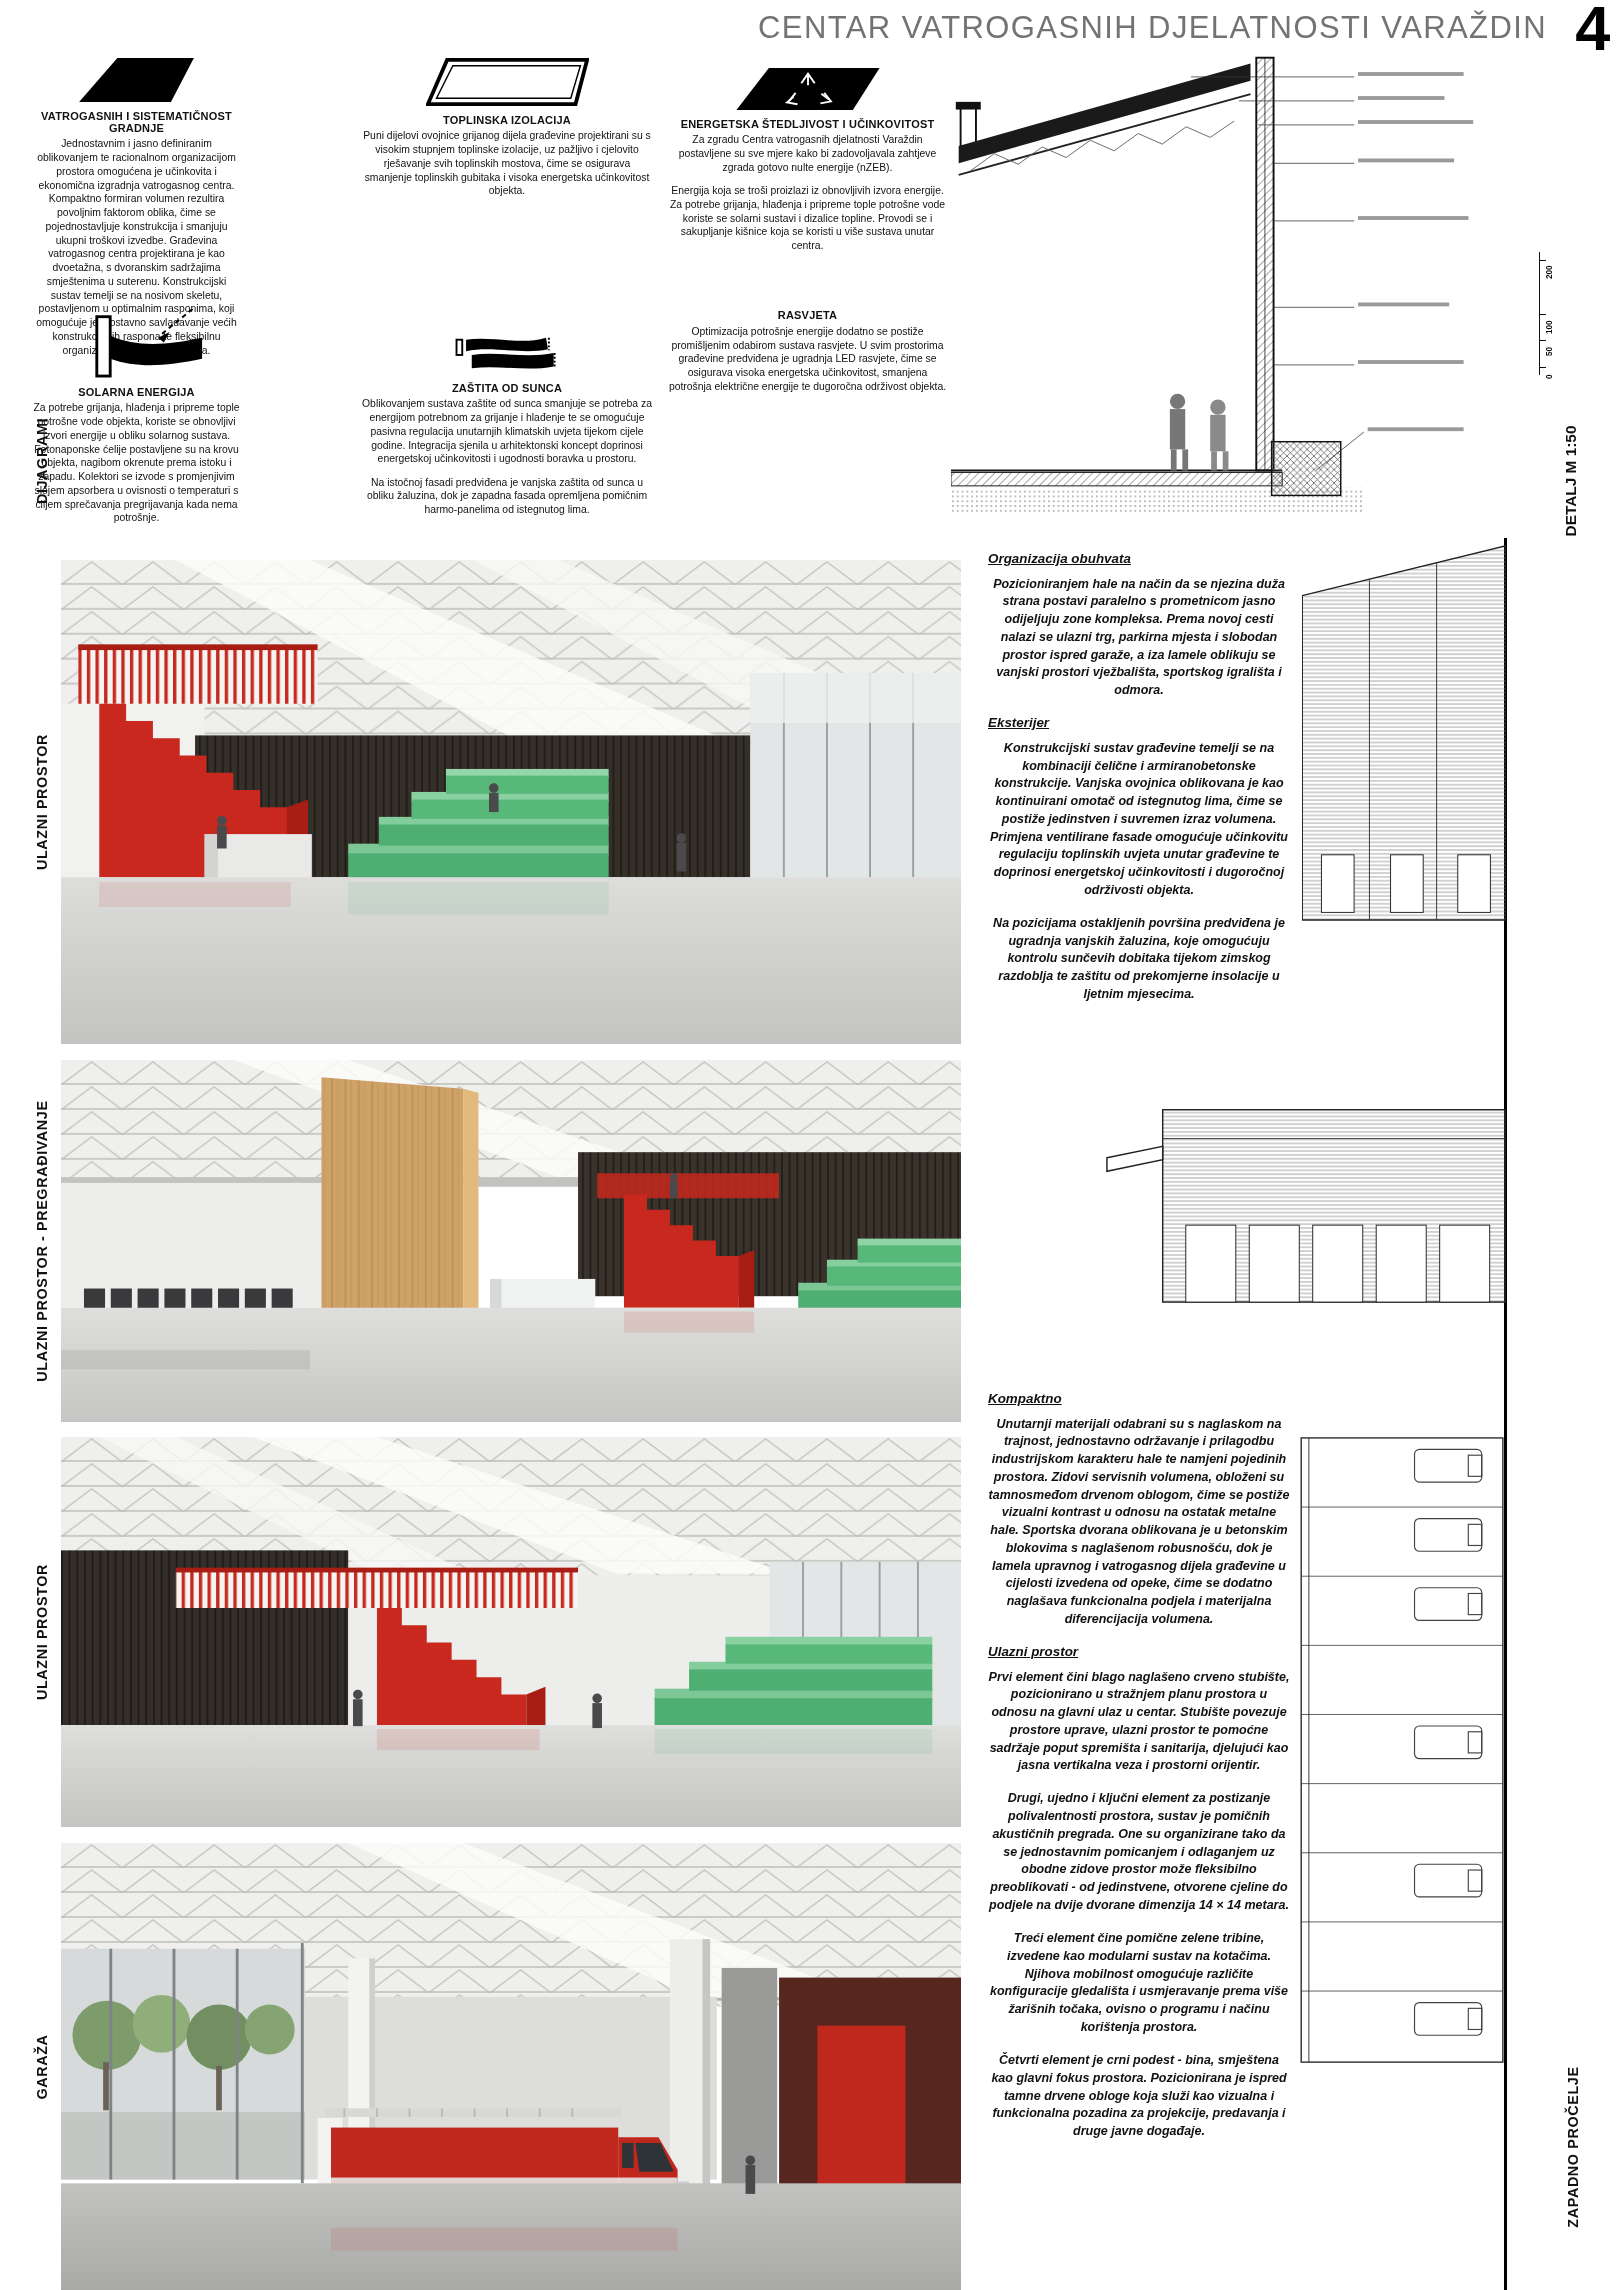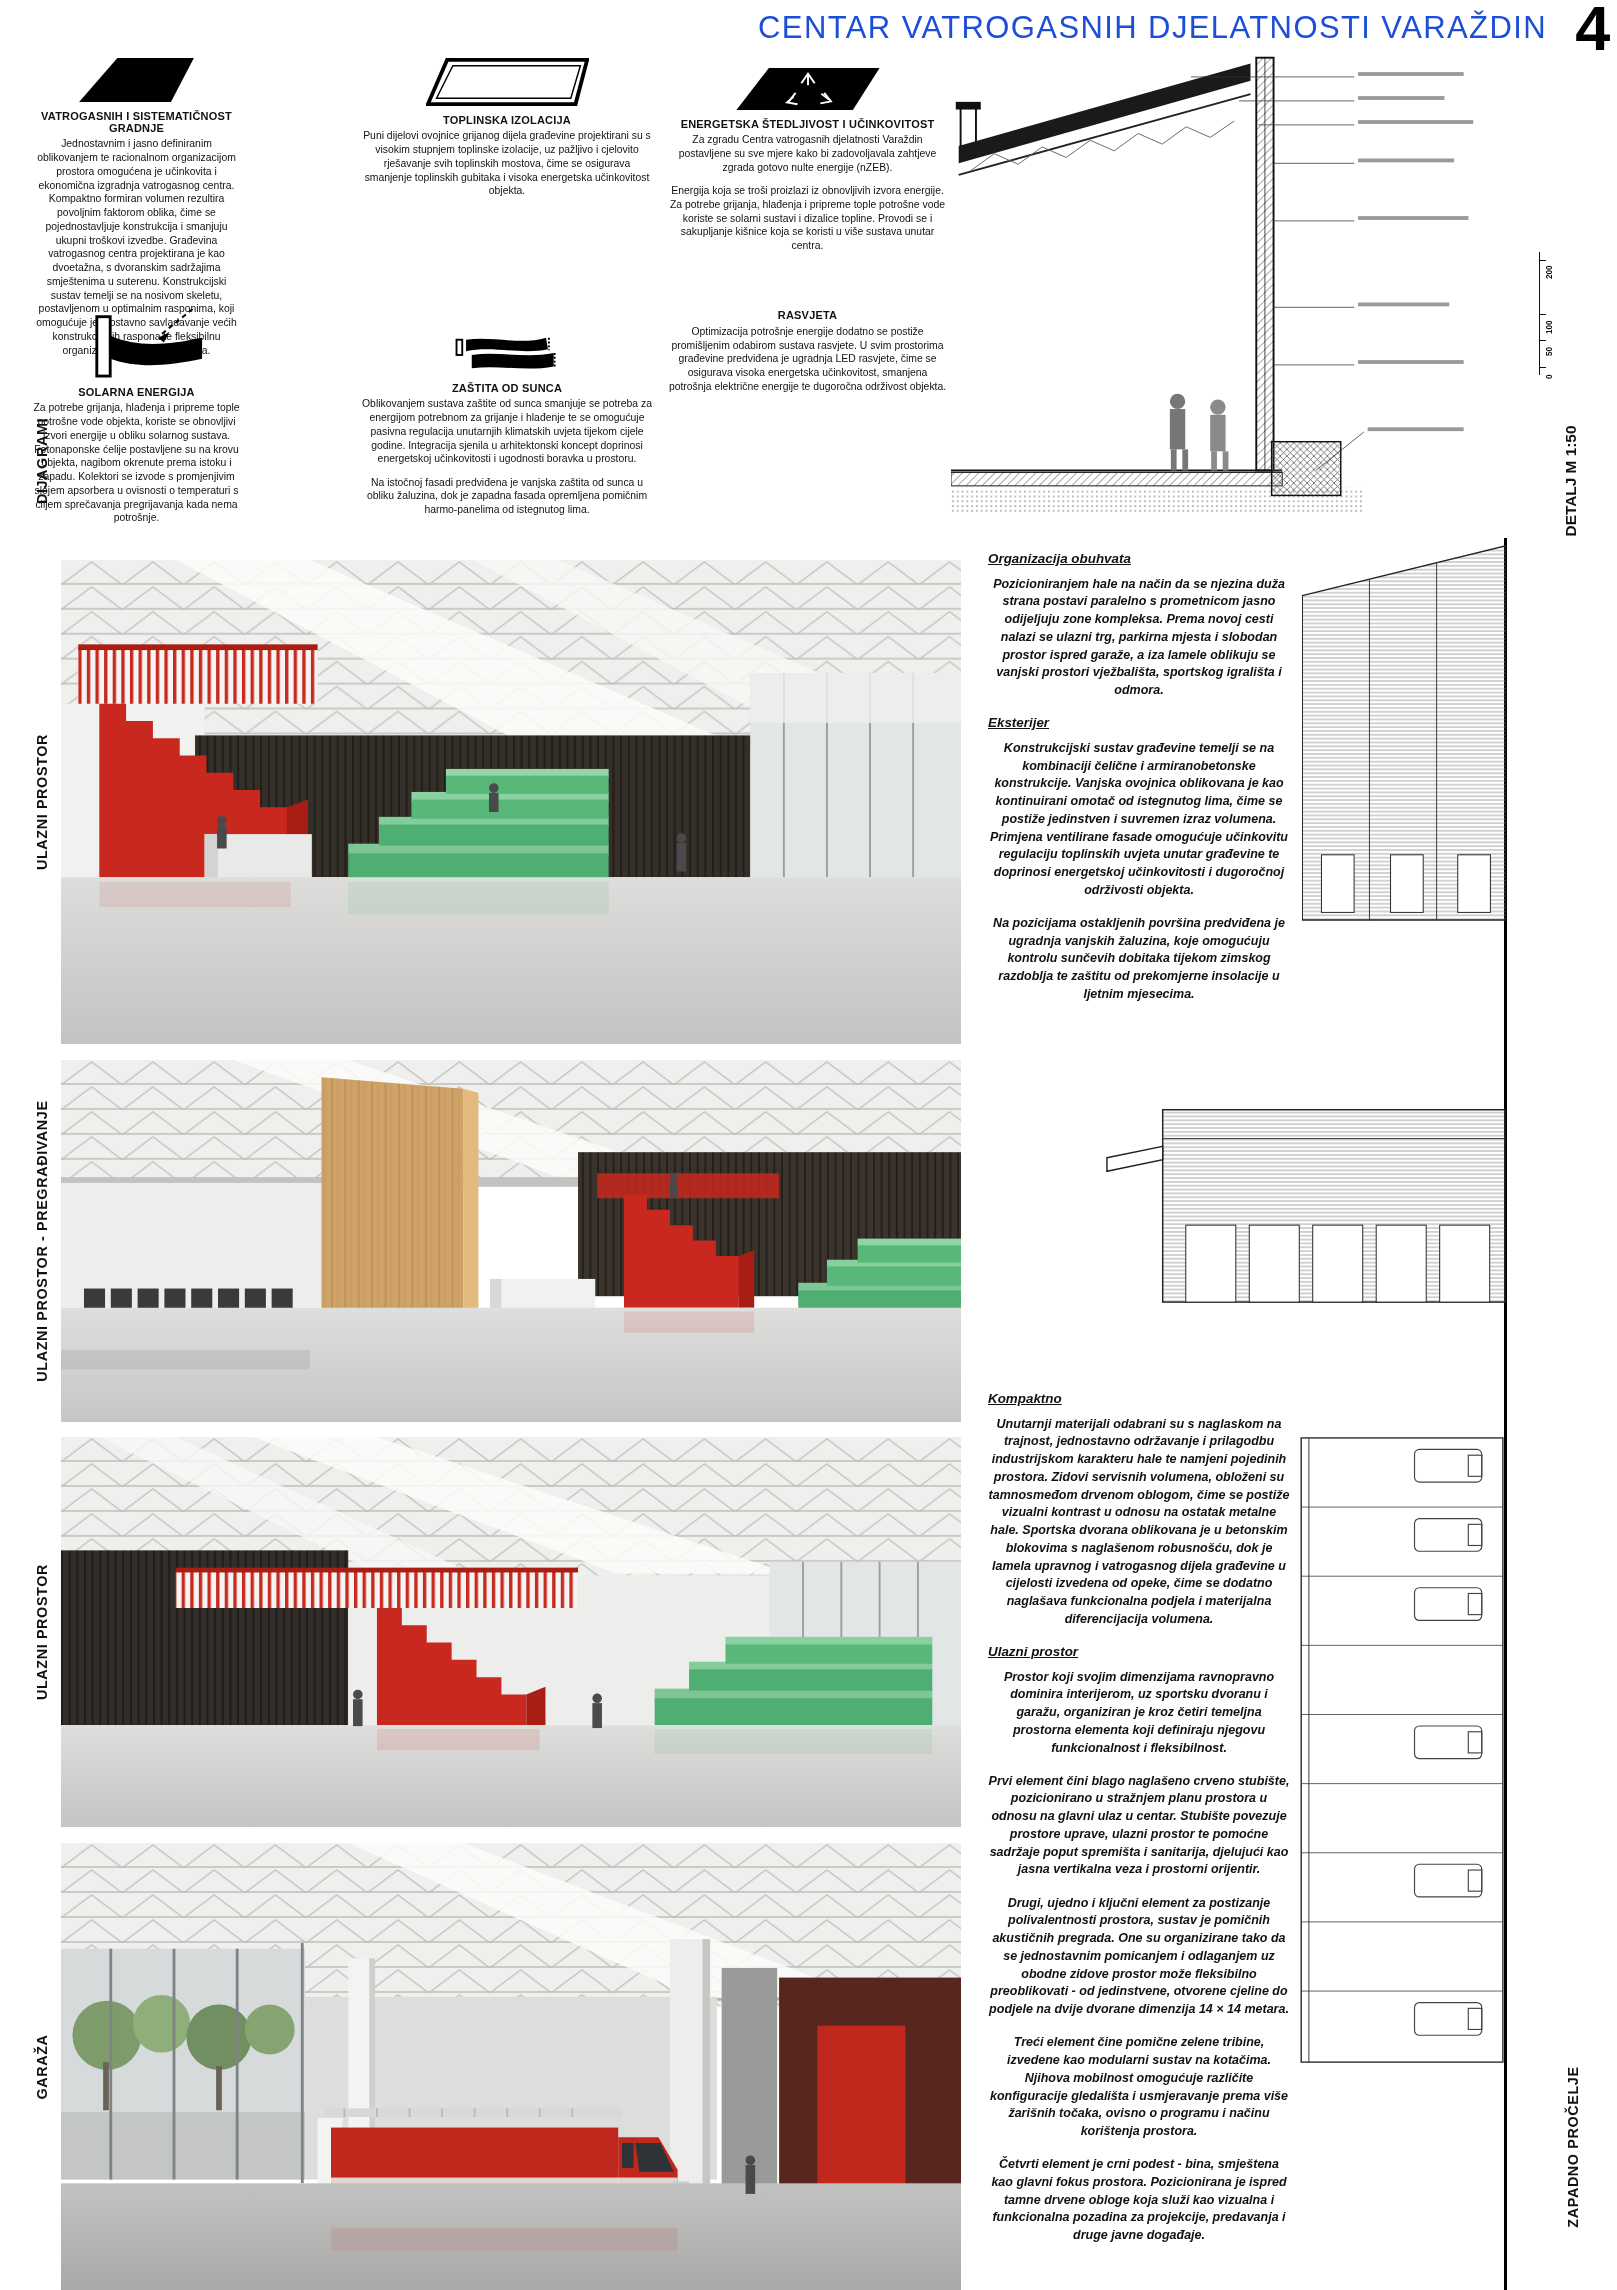--- a/index.html
+++ b/index.html
@@ -3,21 +3,21 @@
 <meta charset="utf-8">
 <style>
   html,body{margin:0;padding:0;background:#ffffff;}
   .board{
     position:relative;width:1618px;height:2290px;background:#ffffff;
     font-family:"Liberation Sans",sans-serif;color:#111;overflow:hidden;
   }
   
   .title{
     position:absolute;top:9.6px;right:71px;font-size:31px;font-weight:400;
-    letter-spacing:1.4px;color:#1d4ed8;white-space:nowrap;
+    letter-spacing:1.4px;color:#737373;white-space:nowrap;
   }
   .page-num{
     position:absolute;top:-7.7px;right:7.7px;font-size:63px;font-weight:800;color:#000;
   }
   
   .dblock{position:absolute;text-align:center;}
   .dblock .icon{display:flex;justify-content:center;margin-bottom:7.7px;}
   .dblock .dhead{font-weight:700;font-size:11px;letter-spacing:0.2px;margin-bottom:3.8px;}
   .dblock .dbody{font-size:10.4px;line-height:1.32;font-weight:400;margin:0 0 9.6px 0;}
   
@@ -523,21 +523,20 @@
     </div>
   </div>
 
   <div class="rightcol" style="top:1391px;">
     <div class="rc-sec">
       <div class="sec-h">Kompaktno</div>
       <p class="sec-p">Unutarnji materijali odabrani su s naglaskom na trajnost, jednostavno održavanje i prilagodbu industrijskom karakteru hale te namjeni pojedinih prostora. Zidovi servisnih volumena, obloženi su tamnosmeđom drvenom oblogom, čime se postiže vizualni kontrast u odnosu na ostatak metalne hale. Sportska dvorana oblikovana je u betonskim blokovima s naglašenom robusnošću, dok je lamela upravnog i vatrogasnog dijela građevine u cijelosti izvedena od opeke, čime se dodatno naglašava funkcionalna podjela i materijalna diferencijacija volumena.</p>
     </div>
     <div class="rc-sec">
       <div class="sec-h">Ulazni prostor</div>
-      <p class="sec-p">Prostor koji svojim dimenzijama ravnopravno dominira interijerom, uz sportsku dvoranu i garažu, organiziran je kroz četiri temeljna prostorna elementa koji definiraju njegovu funkcionalnost i fleksibilnost.</p>
       <p class="sec-p">Prvi element čini blago naglašeno crveno stubište, pozicionirano u stražnjem planu prostora u odnosu na glavni ulaz u centar. Stubište povezuje prostore uprave, ulazni prostor te pomoćne sadržaje poput spremišta i sanitarija, djelujući kao jasna vertikalna veza i prostorni orijentir.</p>
       <p class="sec-p">Drugi, ujedno i ključni element za postizanje polivalentnosti prostora, sustav je pomičnih akustičnih pregrada. One su organizirane tako da se jednostavnim pomicanjem i odlaganjem uz obodne zidove prostor može fleksibilno preoblikovati - od jedinstvene, otvorene cjeline do podjele na dvije dvorane dimenzija 14 × 14 metara.</p>
       <p class="sec-p">Treći element čine pomične zelene tribine, izvedene kao modularni sustav na kotačima. Njihova mobilnost omogućuje različite konfiguracije gledališta i usmjeravanje prema više žarišnih točaka, ovisno o programu i načinu korištenja prostora.</p>
       <p class="sec-p">Četvrti element je crni podest - bina, smještena kao glavni fokus prostora. Pozicionirana je ispred tamne drvene obloge koja služi kao vizualna i funkcionalna pozadina za projekcije, predavanja i druge javne događaje.</p>
     </div>
   </div>
 
   <div class="cutline"></div>
 
   <div class="tech" style="left:1302px;top:538px;width:204px;height:384px;">

